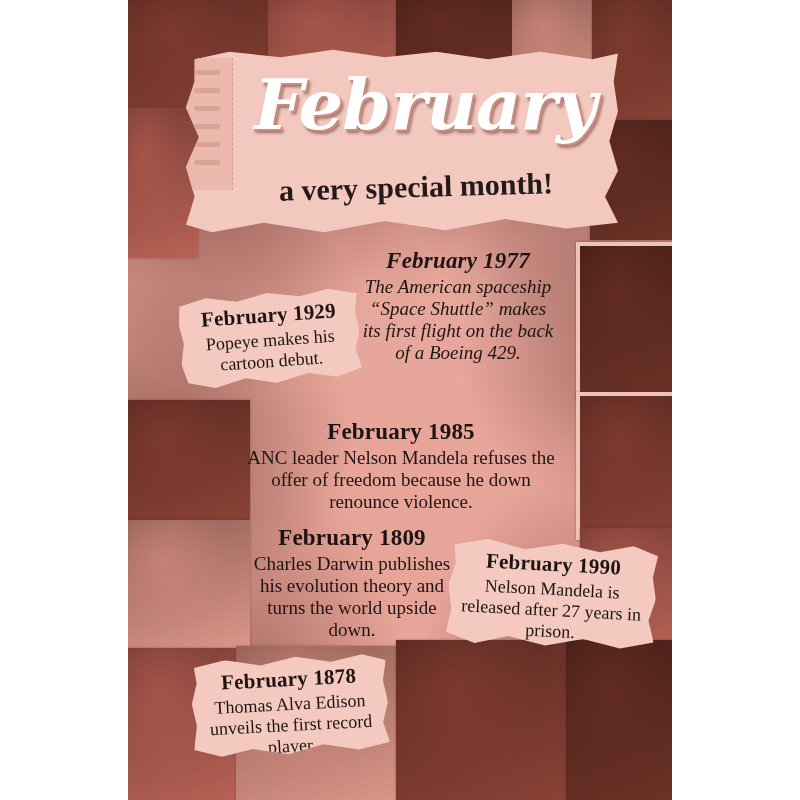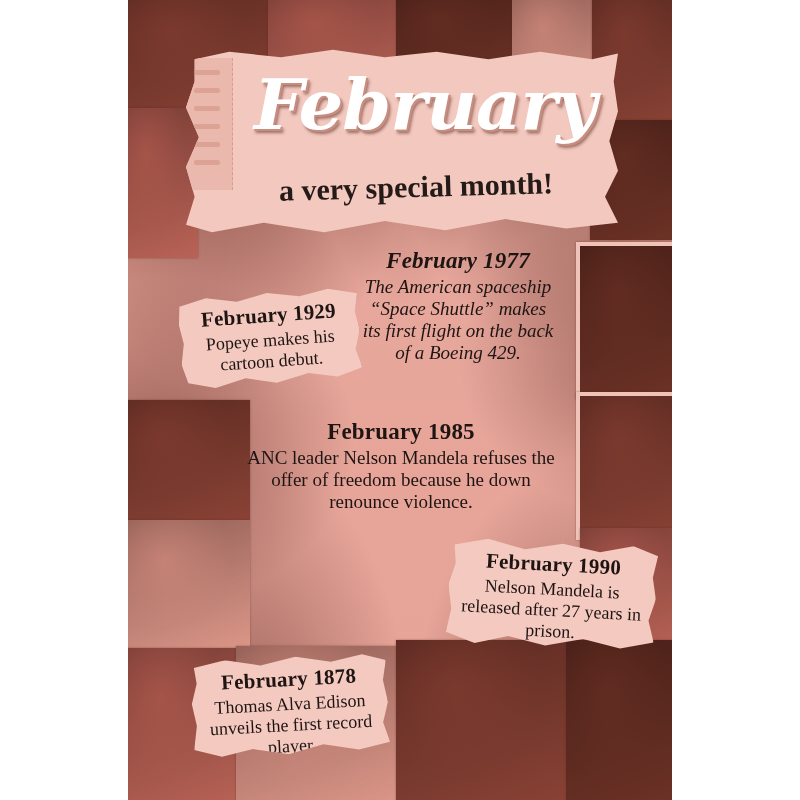--- a/index.html
+++ b/index.html
@@ -224,20 +224,24 @@
   </div>
 
   <div class="fact" style="left:126px; top:363px; width:300px;">
   </div>
 
   <div class="fact" style="left:118px; top:419px; width:310px;">
     <div class="date">February 1985</div>
     <div class="body">ANC leader Nelson Mandela refuses the offer of freedom because he down renounce violence.</div>
   </div>
 
+  <div class="fact" style="left:118px; top:525px; width:212px;">
+    <div class="date">February 1809</div>
+    <div class="body">Charles Darwin publishes his evolution theory and turns the world upside down.</div>
+  </div>
 
   <div class="torn note2">
     <div class="note-inner fact">
       <div class="date">February 1990</div>
       <div class="body">Nelson Mandela is released after 27 years in prison.</div>
     </div>
   </div>
 
   <div class="torn note3">
     <div class="note-inner fact">

